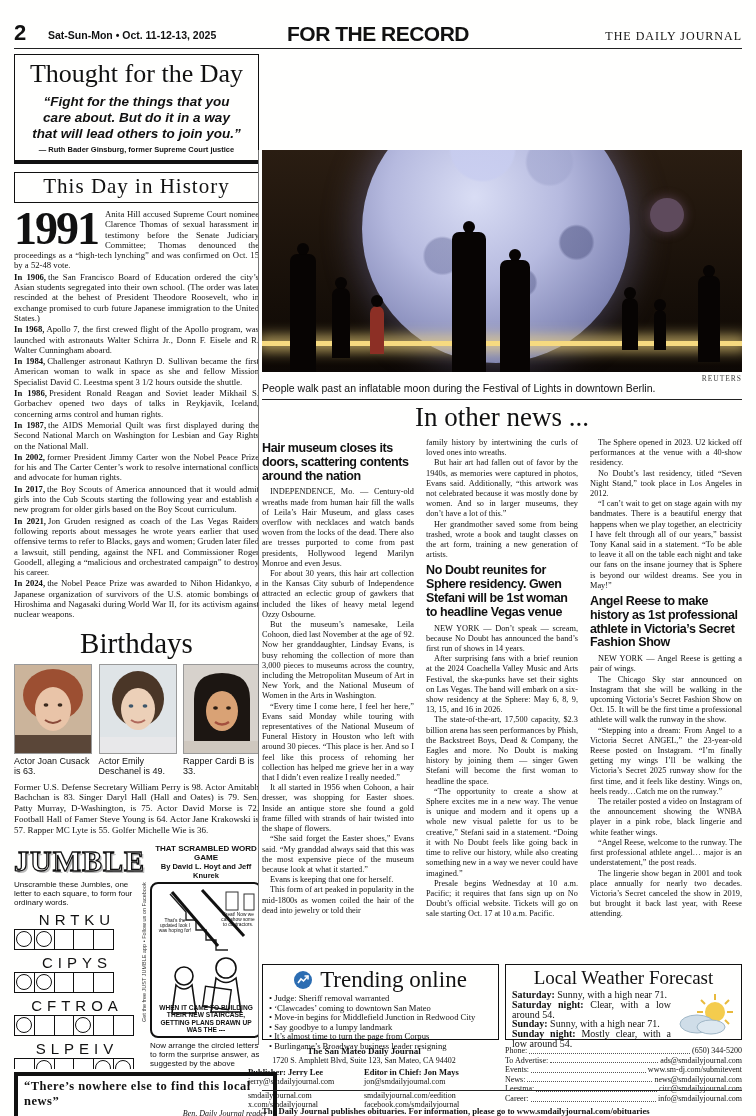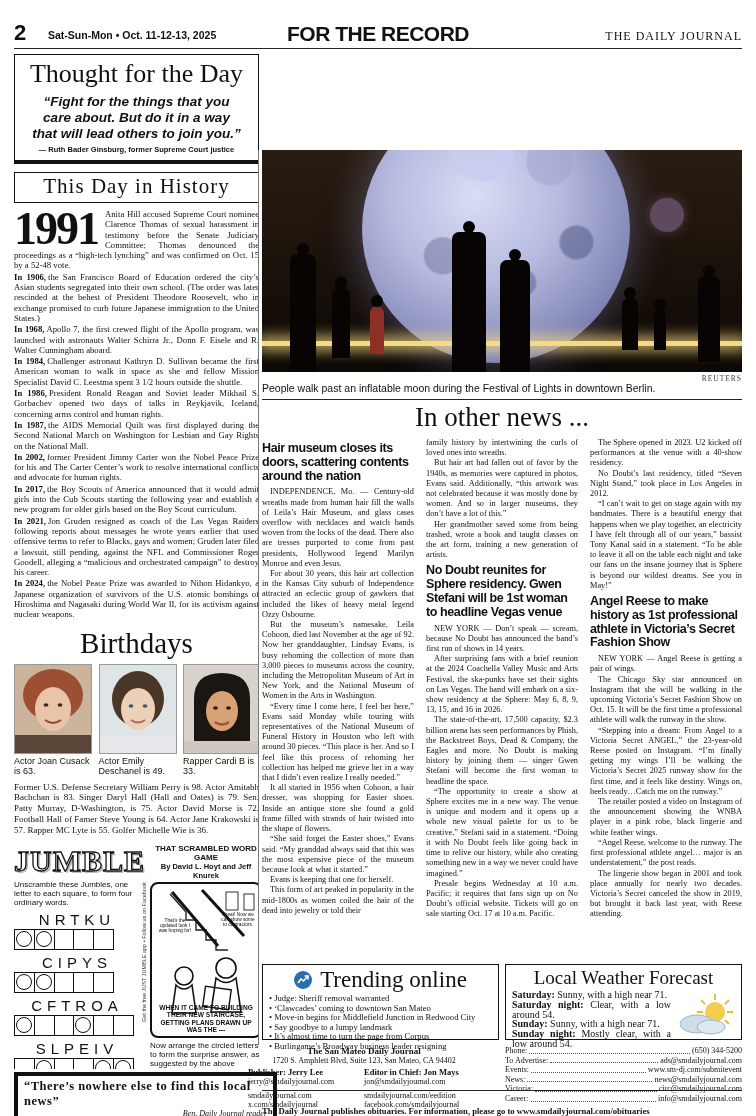--- a/index.html
+++ b/index.html
@@ -419,21 +419,21 @@
         <span>Events:</span>
         <span class="dots"></span>
         <span>www.sm-dj.com/submitevent</span>
       </div>
     <div class="cl">
         <span>News:</span>
         <span class="dots"></span>
         <span>news@smdailyjournal.com</span>
       </div>
     <div class="cl">
-        <span>Victoria:</span>
+        <span>Leestma:</span>
         <span class="dots"></span>
         <span>circ@smdailyjournal.com</span>
       </div>
     <div class="cl">
         <span>Career:</span>
         <span class="dots"></span>
         <span>info@smdailyjournal.com</span>
       </div>
   </div>
   <div id="obits">The Daily Journal publishes obituaries. For information, please go to www.smdailyjournal.com/obituaries</div>

